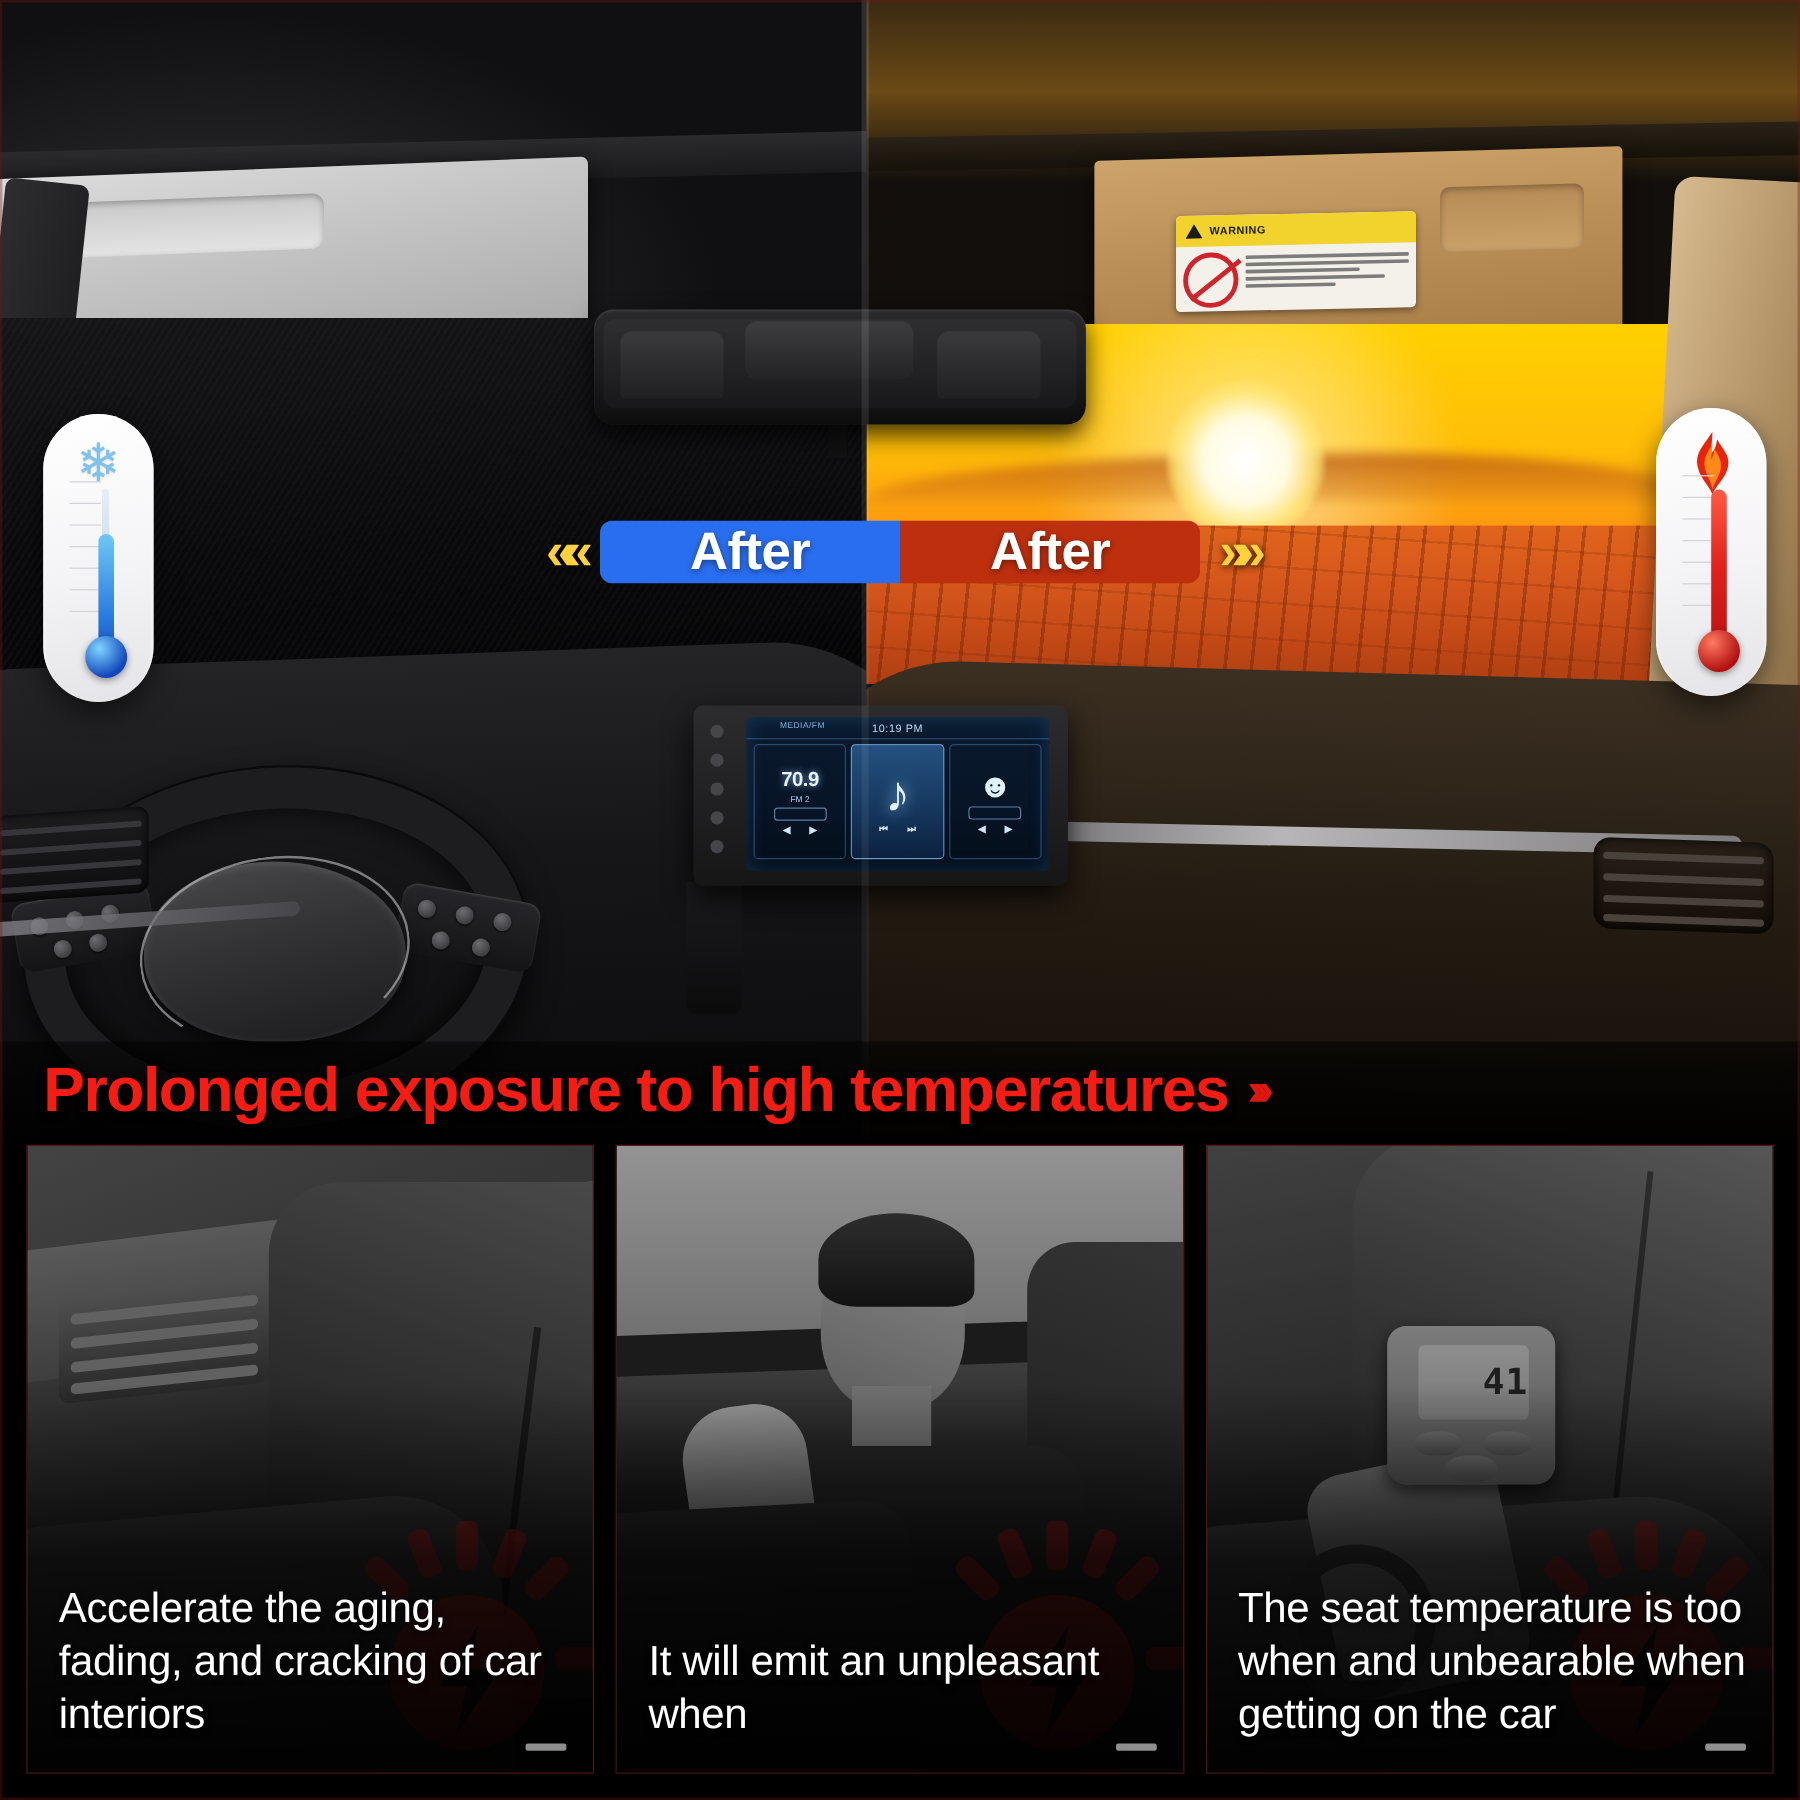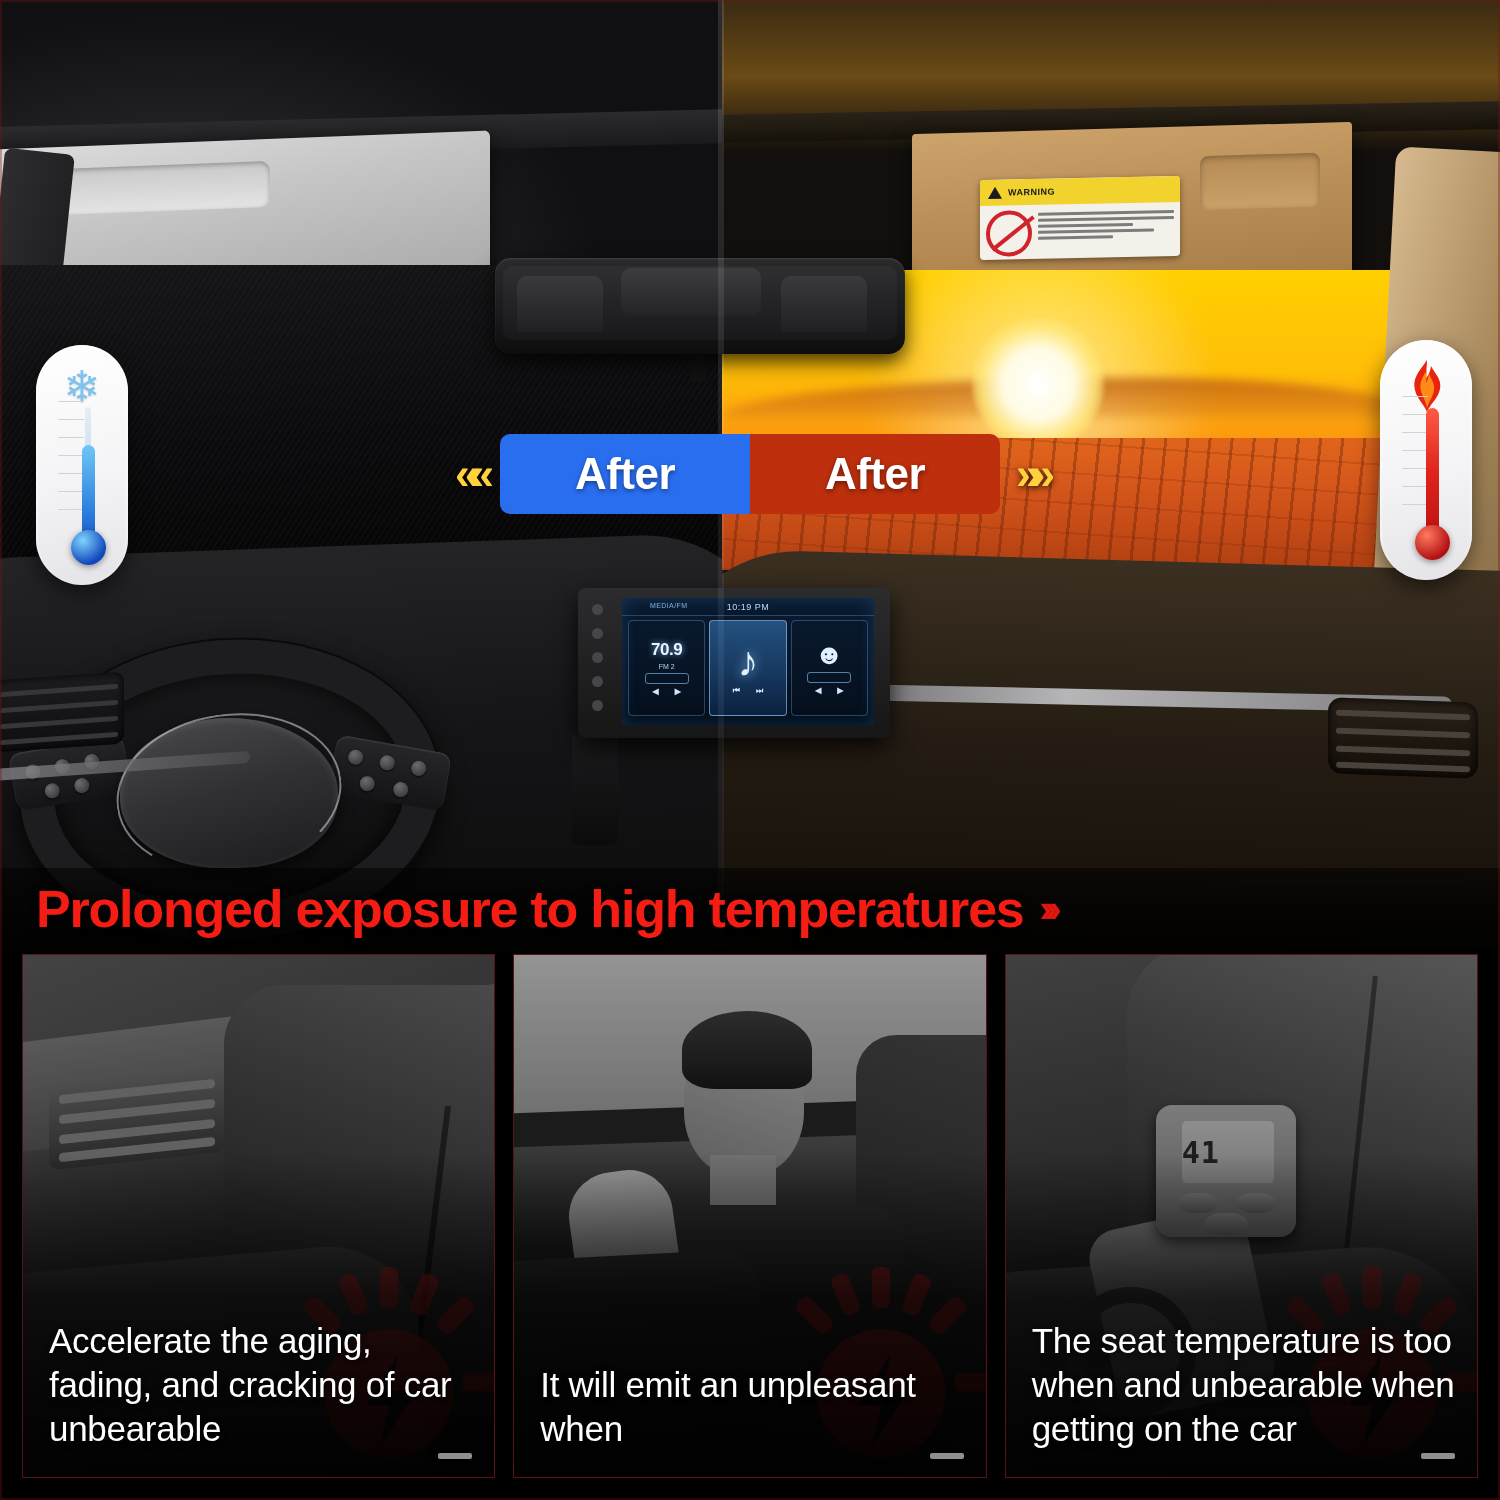--- a/index.html
+++ b/index.html
@@ -217,21 +217,21 @@
     font-family:"Liberation Sans", sans-serif; white-space:nowrap;
   }
   .title .w{ color:#ffffff; text-shadow:0 3px 10px rgba(0,0,0,.9), 0 0 2px rgba(0,0,0,.9); }
   .title .r{ color:#ef1b13; text-shadow:0 3px 10px rgba(0,0,0,.9), 0 0 2px rgba(0,0,0,.7); }
 
   
   .badges{ position:absolute; left:0; top:434px; width:1500px; display:flex; align-items:center; justify-content:center; z-index:25; }
   .chev{ font-size:44px; font-weight:bold; color:#ffd23d; line-height:1; letter-spacing:-10px;
     text-shadow:0 2px 6px rgba(0,0,0,.8); padding:0 16px;
   }
-  .badge{ height:80px; display:flex; align-items:center; justify-content:center; padding:0 30px;
+  .badge{ height:52px; display:flex; align-items:center; justify-content:center; padding:0 30px;
     font-size:44px; font-weight:bold; color:#fff; letter-spacing:-.5px;
     text-shadow:0 2px 5px rgba(0,0,0,.45);
   }
   .badge.after{ background:#2a6ef0; border-radius:10px 0 0 10px; min-width:250px; }
   .badge.before{ background:#bd2f0d; border-radius:0 10px 10px 0; min-width:250px; }
 
   
   .banner{ position:absolute; left:0; top:868px; width:1500px; height:82px; z-index:22;
     display:flex; align-items:center; padding-left:36px; gap:16px;
     background:linear-gradient(180deg, rgba(0,0,0,.55), rgba(0,0,0,.92));
@@ -293,21 +293,21 @@
   
   .p3{ background:linear-gradient(170deg,#5b5b5c 0%,#3d3d3e 40%,#1a1a1b 75%,#0a0a0b 100%); }
   .p3 .seatbig{ position:absolute; right:-30px; top:-10px; width:380px; height:420px; border-radius:70px 40px 0 0;
     background:linear-gradient(200deg,#7b7b7d 0%,#535355 40%,#232325 100%); }
   .p3 .seatseam{ position:absolute; right:120px; top:20px; width:5px; height:400px; background:rgba(0,0,0,.4); transform:rotate(6deg); }
   .p3 .cushion{ position:absolute; left:-40px; bottom:-30px; width:520px; height:250px; border-radius:60px 120px 0 0;
     background:linear-gradient(180deg,#57575a,#202022); transform:rotate(-4deg); }
   .gun{ position:absolute; left:150px; top:150px; width:140px; height:132px; border-radius:16px;
     background:linear-gradient(180deg,#a9a9ab,#77777a); box-shadow:0 6px 14px rgba(0,0,0,.6); }
   .gun .lcdg{ position:absolute; left:26px; top:16px; width:92px; height:62px; border-radius:5px;
-    background:linear-gradient(180deg,#bfc3b6,#a3a79b); display:flex; align-items:center; justify-content:flex-start; }
+    background:linear-gradient(180deg,#bfc3b6,#a3a79b); display:flex; align-items:center; justify-content:flex-end; }
   .gun .val{ font-family:"DejaVu Sans Mono", monospace; font-size:30px; font-weight:bold; color:#2c2e2a; letter-spacing:1px; }
   .gun .b1,.gun .b2,.gun .b3{ position:absolute; border-radius:50%/60%; background:linear-gradient(180deg,#9a9a9d,#6d6d70); }
   .gun .b1{ left:22px; top:88px; width:40px; height:20px; }
   .gun .b2{ right:20px; top:88px; width:40px; height:20px; }
   .gun .b3{ left:48px; top:108px; width:44px; height:22px; }
   .p3 .armband{ position:absolute; left:60px; bottom:60px; width:130px; height:130px; border-radius:50%;
     border:16px solid #4a4a4c; }
   .p3 .arm{ position:absolute; left:96px; top:262px; width:160px; height:190px; border-radius:30px;
     background:linear-gradient(180deg,#9d9da0,#6a6a6d); transform:rotate(-12deg); }
 
@@ -520,21 +520,21 @@
           <rect x="46" y="0" width="8" height="18" rx="3" transform="rotate(45 50 50)"></rect>
           <rect x="46" y="0" width="8" height="18" rx="3" transform="rotate(90 50 50)"></rect>
           <rect x="46" y="0" width="8" height="18" rx="3" transform="rotate(-45 50 50)"></rect>
           <rect x="46" y="0" width="8" height="18" rx="3" transform="rotate(22 50 50)"></rect>
           <rect x="46" y="0" width="8" height="18" rx="3" transform="rotate(-22 50 50)"></rect>
           <circle cx="50" cy="55" r="28"></circle>
         </g>
         <path d="M54 38 L40 60 H50 L46 78 L62 54 H51 Z" fill="#17090a"></path>
       </svg>
       <div class="shade"></div>
-      <div class="caption">Accelerate the aging, fading, and cracking of car unbearable</div>
+      <div class="caption">Accelerate the aging, fading, and cracking of car interiors</div>
       <div class="dash-mark"></div>
     </div>
 
     <div class="card">
       <div class="photo p2">
         <div class="windshield"></div>
         <div class="wsframe"></div>
         <div class="seatback"></div>
         <div class="head"></div>
         <div class="hair"></div>

